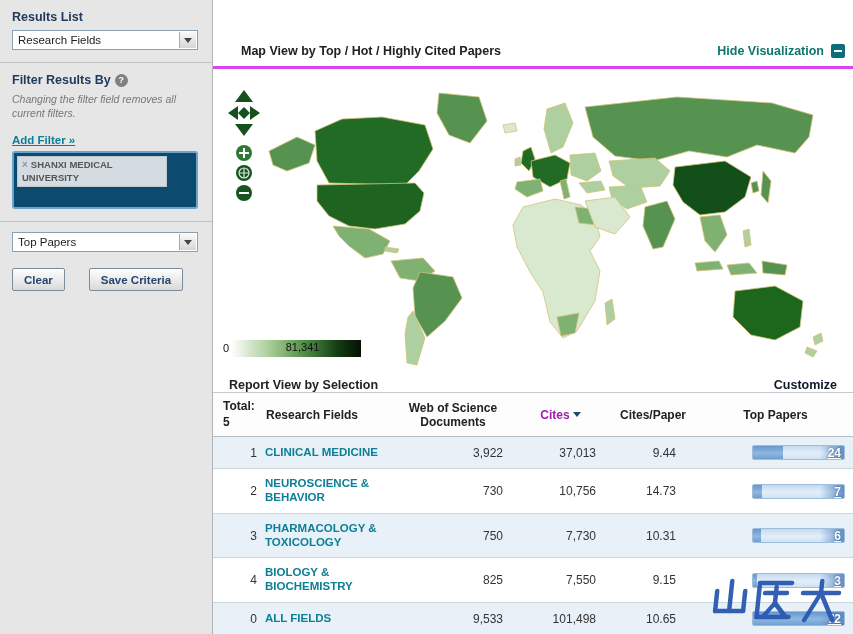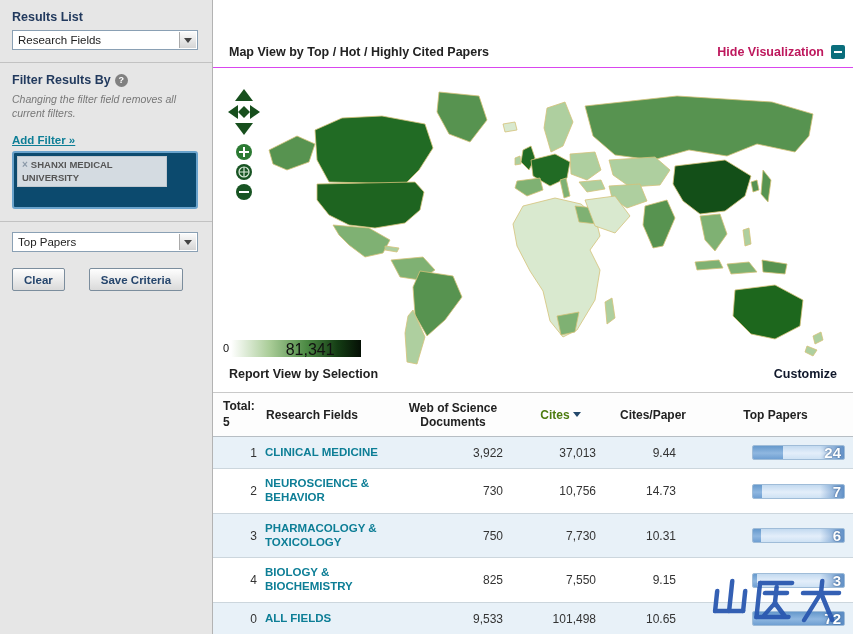--- a/index.html
+++ b/index.html
@@ -34,75 +34,75 @@
     color:#555; line-height:1.25; cursor:pointer; }
   .filter-x { color:#8a99a8; font-weight:bold; font-size:10px; margin-right:3px; cursor:pointer; }
   .btn-row { display:flex; gap:24px; margin-top:16px; }
   .sb-btn { height:23px; padding:0 11px; font-size:11.5px; font-weight:bold; color:#26466d;
     background:linear-gradient(#fefefe,#dadada); border:1px solid #7b8d9d; border-radius:2px;
     cursor:pointer; font-family:inherit; }
 
   
   .main { flex:1; display:flex; flex-direction:column; background:#fff; }
   .map-header { height:36px; display:flex; align-items:center; justify-content:space-between;
-    padding:0 8px 0 16px; border-bottom:1px solid #d946ef;margin-top:37px; }
+    padding:0 8px 0 28px; border-bottom:3px solid #d946ef;margin-top:37px; }
   .map-title { font-size:12.5px; font-weight:bold; color:#222; }
   .hide-wrap { display:flex; align-items:center; gap:7px; cursor:pointer; }
-  .hide-link { font-size:12.5px; font-weight:bold; color:#be185d; }
+  .hide-link { font-size:12.5px; font-weight:bold; color:#0f766e; }
   .collapse-box { width:14px; height:14px; border-radius:2px; background:#0a6e7c;
     display:flex; align-items:center; justify-content:center; }
   .collapse-box i { display:block; width:8px; height:2px; background:#fff; }
 
   .map-area { position:relative; height:345px; background:#fff; overflow:hidden; }
   .map-svg { position:absolute; left:44px; top:10px; }
   .map-controls { position:absolute; left:14px; top:20px; }
 
   .legend { position:absolute; left:10px; bottom:10px; display:flex; align-items:center; }
   .legend-min { font-size:11px; color:#111; margin-right:2px; }
   .legend-bar { position:relative; width:130px; height:17px;
     background:linear-gradient(to right,#ffffff,#a9cc97 30%,#4c8a44 58%,#143d14 82%,#050f05 100%); }
-  .legend-max { position:absolute; left:42%; top:1px; font-size:16px; color:#111; }
-
-  .report-bar { height:30px; display:flex; align-items:flex-start; justify-content:space-between;
+  .legend-max { position:absolute; left:42%; top:1px; font-size:11px; color:#111; }
+
+  .report-bar { height:30px; display:flex; align-items:flex-end; justify-content:space-between;
     padding:0 16px; border-bottom:1px solid #c9c9c9; }
   .report-title { font-size:12.5px; font-weight:bold; color:#222; }
   .customize-link { font-size:12.5px; font-weight:600; color:#0f172a; cursor:pointer; }
 
   
   table.report-table { width:640px; border-collapse:collapse; table-layout:fixed; }
   .report-table col.c-rank { width:50px; } .report-table col.c-field { width:130px; }
   .report-table col.c-docs { width:120px; } .report-table col.c-cites { width:95px; }
   .report-table col.c-cpp { width:90px; } .report-table col.c-top { width:155px; }
   .report-table th { font-size:12px; font-weight:bold; color:#222; padding:6px 2px;
     height:42px; vertical-align:middle; border-bottom:1px solid #b7bec4; background:#fdfdfd; }
   th.h-rank { text-align:left; padding-left:10px; line-height:1.3; }
   th.h-field { text-align:left; padding-left:3px; }
   th.h-docs, th.h-cpp, th.h-top { text-align:center; }
-  th.h-cites { text-align:center; color:#4d7c0f; cursor:pointer; }
+  th.h-cites { text-align:center; color:#a21caf; cursor:pointer; }
   .sort-arrow { display:inline-block; width:0; height:0; border-left:4px solid transparent;
     border-right:4px solid transparent; border-top:5px solid #23486b; margin-left:3px;
     vertical-align:2px; }
   .report-table td { font-size:12px; color:#333; padding:8px 2px; vertical-align:middle;
     border-top:1px solid #ccd6dd; }
   tr.row-alt { background:#e8f1f8; }
   td.c-rank { text-align:right; padding-right:6px; }
   td.c-field a { color:#0d7e96; font-weight:bold; font-size:11.5px; line-height:1.2;
     text-decoration:none; cursor:pointer; display:inline-block; }
   td.c-docs { text-align:right; padding-right:10px; }
   td.c-cites { text-align:right; padding-right:12px; }
   td.c-cpp { text-align:right; padding-right:22px; }
   .tp-bar { position:relative; width:93px; height:15px; margin-left:auto; margin-right:6px;
     background:linear-gradient(to bottom,#c3daf0,#e3eefa 55%,#cfe2f4);
     border:1px solid #9fbcd8; border-radius:2px; overflow:hidden; }
   .tp-fill { position:absolute; left:0; top:0; bottom:0;
     background:linear-gradient(to bottom,#6699cc,#8fb7e0 55%,#6f9fd2); }
   .tp-cap { position:absolute; right:0; top:0; bottom:0; width:24px;
     background:linear-gradient(to right,rgba(111,159,210,0),rgba(90,139,196,0.95)); }
-  .tp-num { position:absolute; right:3px; top:0; line-height:14px; font-size:15px;
-    font-weight:bold; color:#fff; text-shadow:0 0 2px rgba(0,40,90,.7); }
+  .tp-num { position:absolute; right:3px; top:0; line-height:14px; font-size:12px;
+    font-weight:bold; color:#fff; text-shadow:0 0 2px rgba(0,40,90,.7);text-decoration:underline; }
 
   .watermark { position:absolute; right:4px; bottom:2px; opacity:.95; pointer-events:none; }
   .sr-only { position:absolute; width:1px; height:1px; overflow:hidden; clip:rect(0 0 0 0); }
 </style>
 </head>
 <body>
 
 <div class="app">
 
   <aside class="sidebar">

